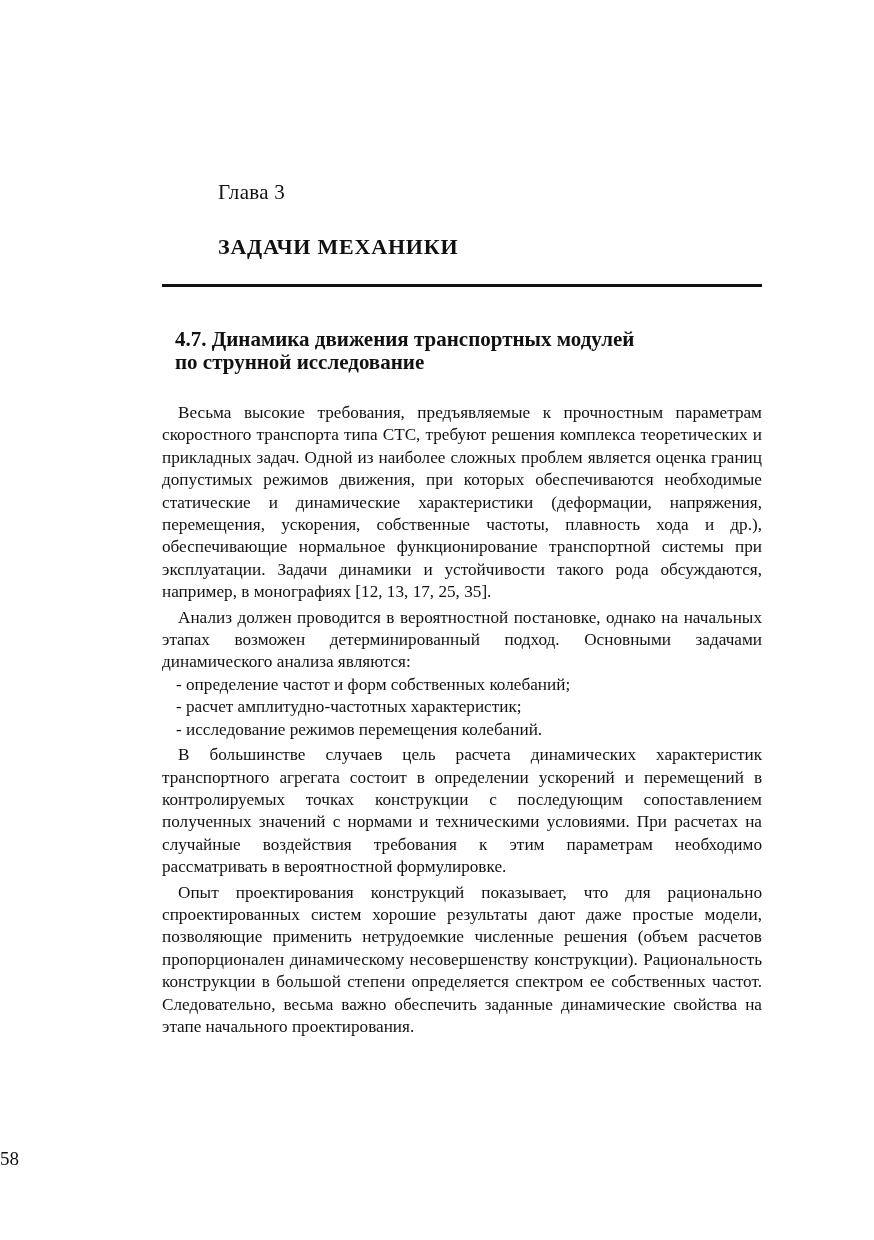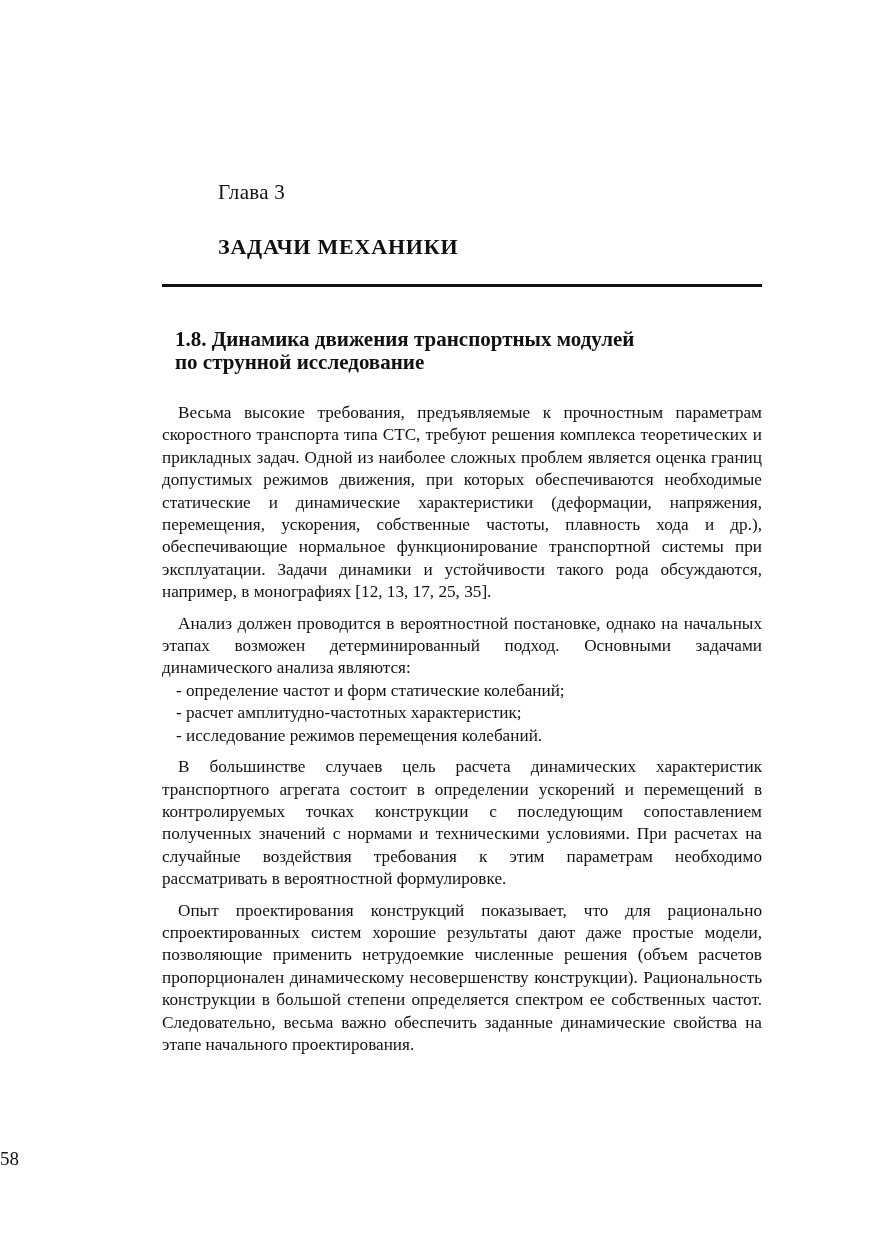--- a/index.html
+++ b/index.html
@@ -8,45 +8,45 @@
     .page { position: absolute; left: 0; top: 0; width: 874px; height: 1240px; }
     .chapter-label { position: absolute; left: 218px; top: 180px; font-size: 21px; letter-spacing: 0.3px; }
     .chapter-title { position: absolute; left: 218px; top: 234px; font-size: 22px; font-weight: bold;
                      line-height: 25px; letter-spacing: 0.8px; }
     .chapter-rule { position: absolute; left: 162px; top: 284px; width: 600px; height: 3px; background: #111; }
     .section-title { position: absolute; left: 175px; top: 328px; font-size: 21px; font-weight: bold;
                      line-height: 23px; }
     .body-text { position: absolute; left: 162px; top: 402px; width: 600px; font-size: 17.2px;
                  line-height: 22.4px; text-align: justify; font-family: Liberation Serif, serif; }
     .body-text p { margin: 0; text-indent: 16px; }
-    .body-text p.gap { margin-top: 9px; }
+    .body-text p.gap { margin-top: 3px; }
     .body-text ul { list-style: none; margin: 0; padding: 0; }
     .body-text li { padding-left: 14px; margin: 0; }
     .page-number { position: absolute; left: 0; width: 874px; top: 1148px; text-align: left; font-size: 19px; }
   </style>
 </head>
 <body>
 
 <div class="page">
   <div class="chapter-label">Глава 3</div>
   <div class="chapter-title">
     <div>ЗАДАЧИ МЕХАНИКИ</div>
   </div>
   <div class="chapter-rule"></div>
 
   <div class="section-title">
-    <div>1.8. Динамика движения транспортных модулей</div>
+    <div>4.7. Динамика движения транспортных модулей</div>
     <div>по струнной исследование</div>
   </div>
 
   <div class="body-text">
     <p>Весьма высокие требования, предъявляемые к прочностным параметрам скоростного транспорта типа СТС, требуют решения комплекса теоретических и прикладных задач. Одной из наиболее сложных проблем является оценка границ допустимых режимов движения, при которых обеспечиваются необходимые статические и динамические характеристики (деформации, напряжения, перемещения, ускорения, собственные частоты, плавность хода и др.), обеспечивающие нормальное функционирование транспортной системы при эксплуатации. Задачи динамики и устойчивости такого рода обсуждаются, например, в монографиях [12, 13, 17, 25, 35].</p>
     <p class="gap">Анализ должен проводится в вероятностной постановке, однако на начальных этапах возможен детерминированный подход. Основными задачами динамического анализа являются:</p>
     <ul>
-      <li>- определение частот и форм статические колебаний;</li>
+      <li>- определение частот и форм собственных колебаний;</li>
       <li>- расчет амплитудно-частотных характеристик;</li>
       <li>- исследование режимов перемещения колебаний.</li>
     </ul>
     <p class="gap">В большинстве случаев цель расчета динамических характеристик транспортного агрегата состоит в определении ускорений и перемещений в контролируемых точках конструкции с последующим сопоставлением полученных значений с нормами и техническими условиями. При расчетах на случайные воздействия требования к этим параметрам необходимо рассматривать в вероятностной формулировке.</p>
     <p class="gap">Опыт проектирования конструкций показывает, что для рационально спроектированных систем хорошие результаты дают даже простые модели, позволяющие применить нетрудоемкие численные решения (объем расчетов пропорционален динамическому несовершенству конструкции). Рациональность конструкции в большой степени определяется спектром ее собственных частот. Следовательно, весьма важно обеспечить заданные динамические свойства на этапе начального проектирования.</p>
   </div>
 
   <div class="page-number">58</div>
 </div>
 

